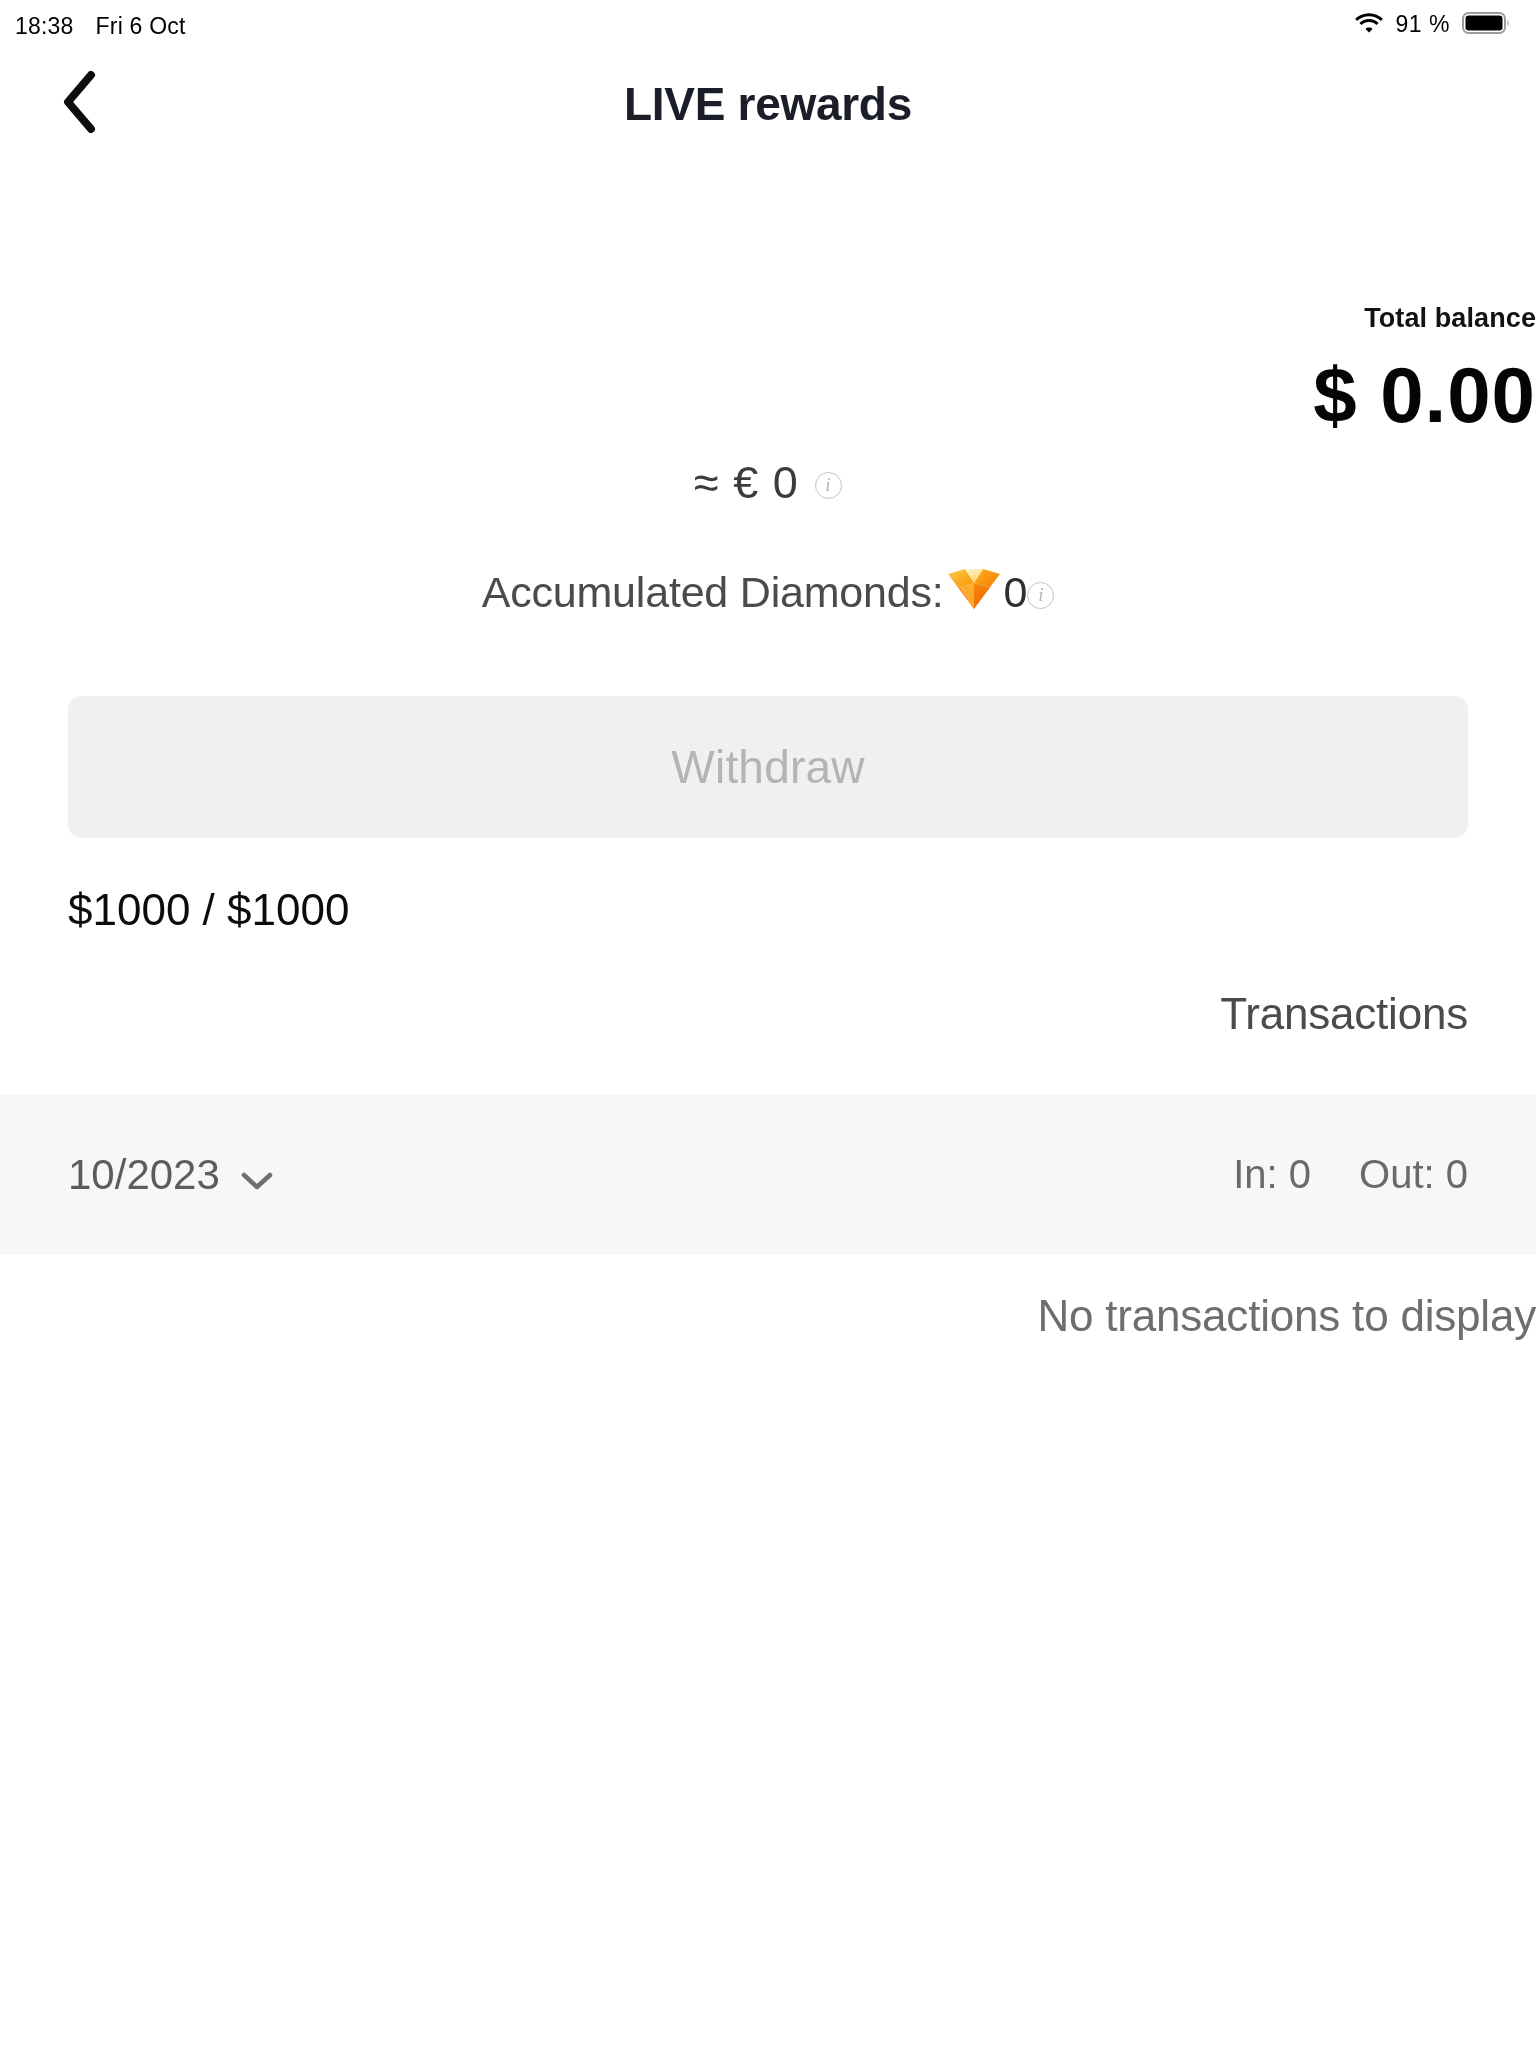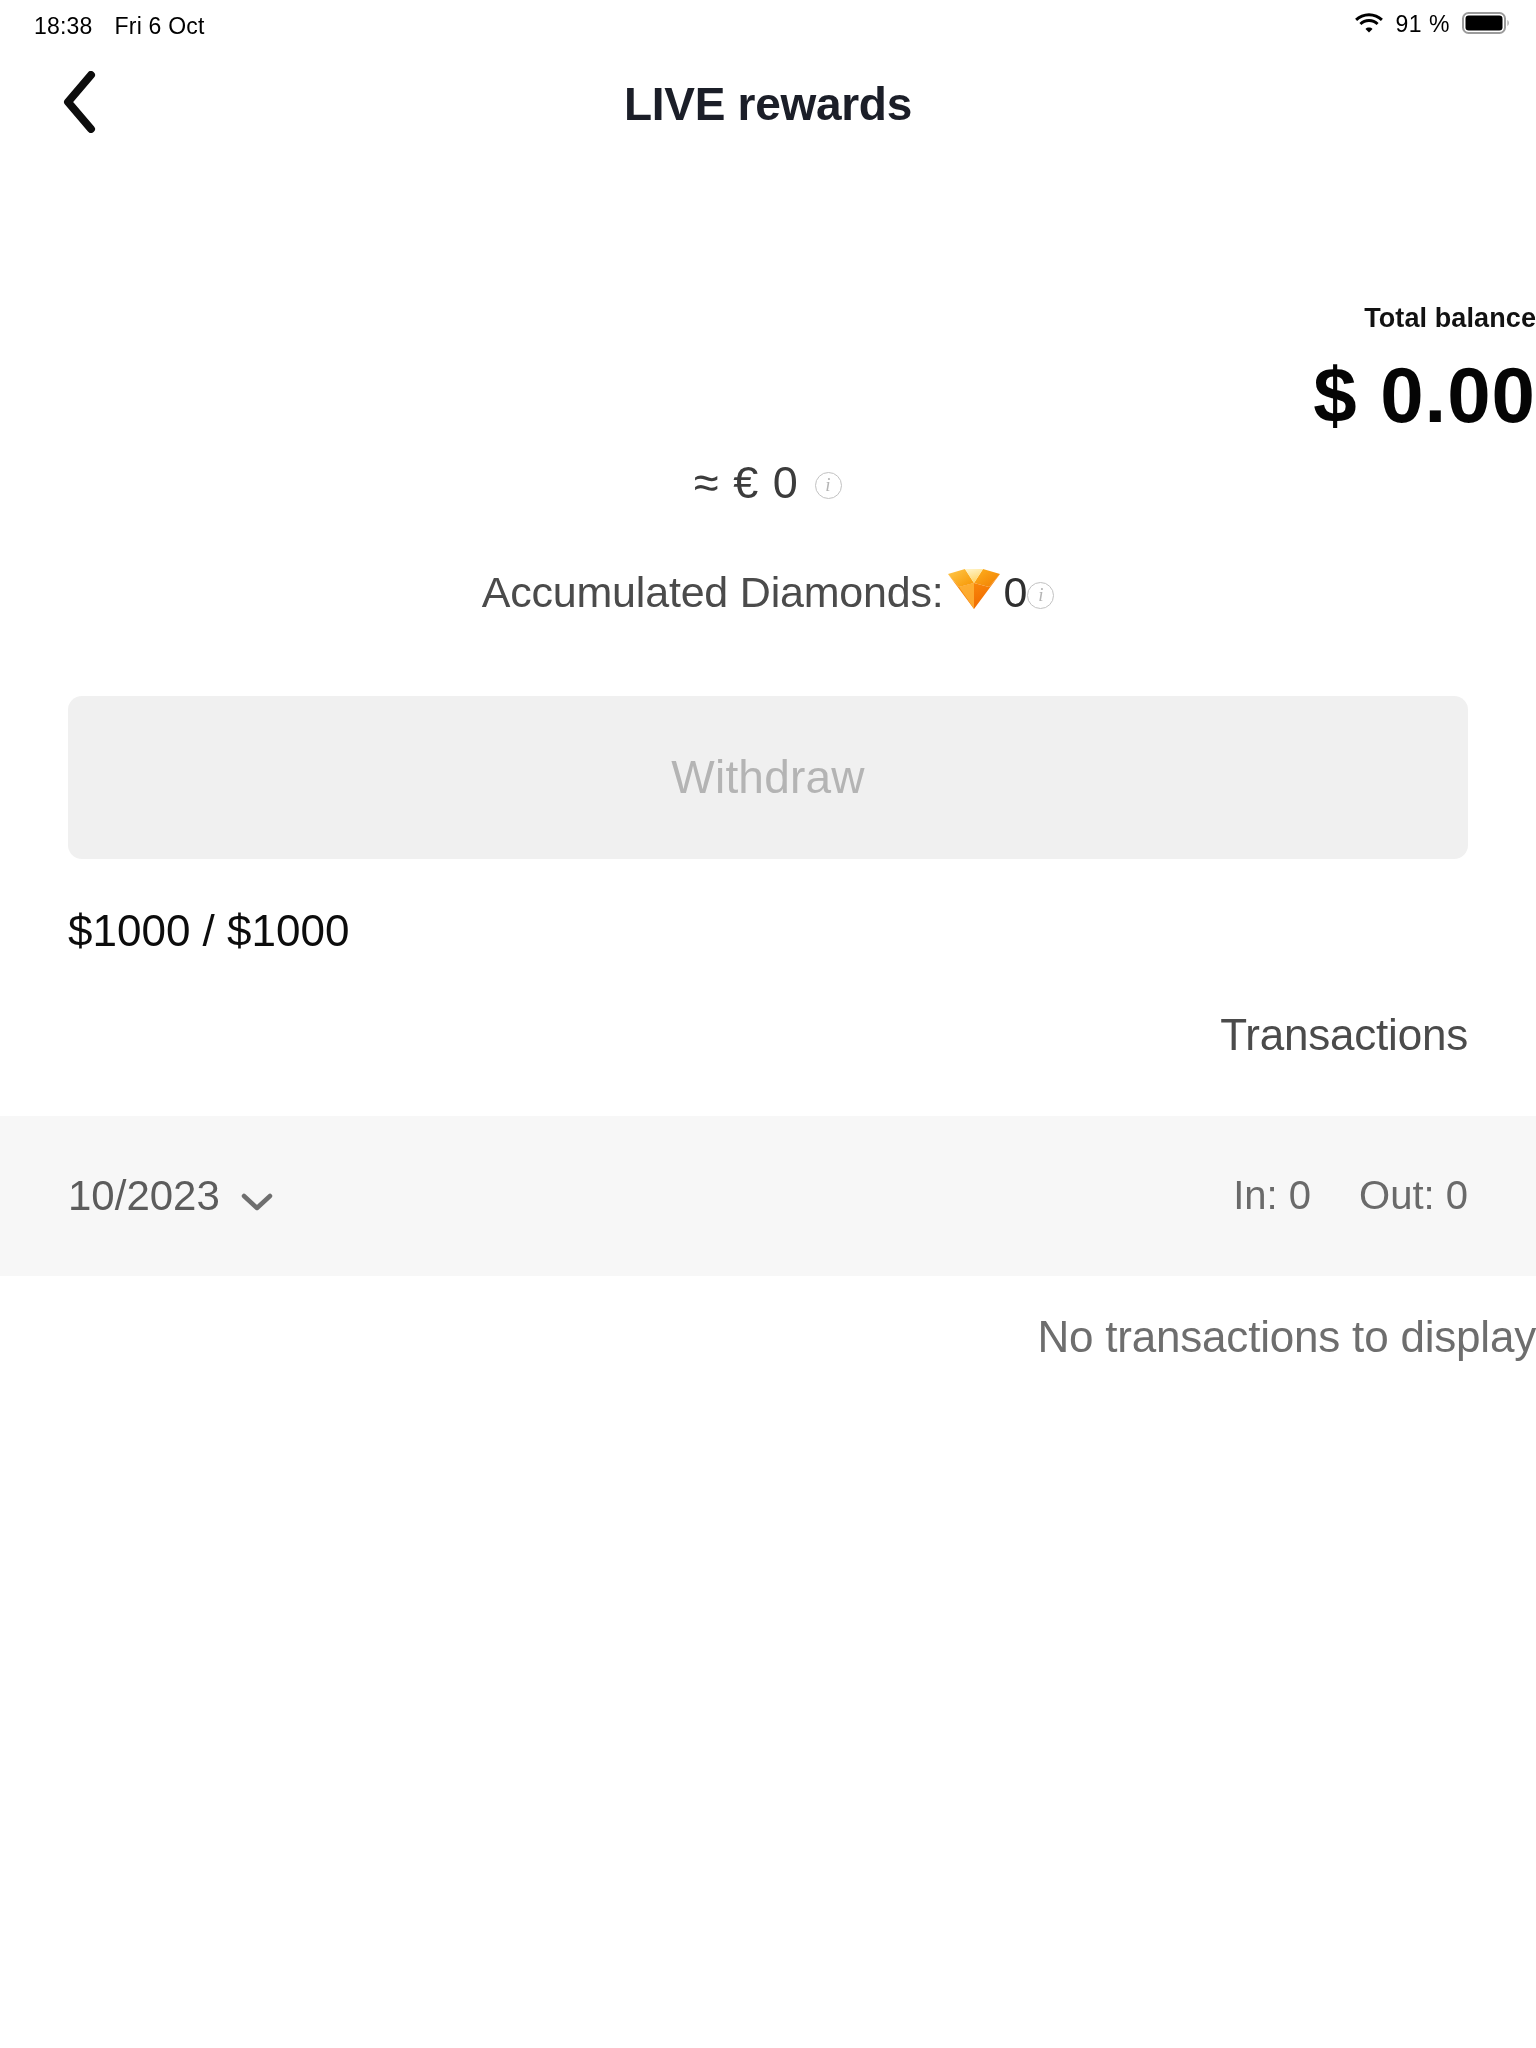--- a/index.html
+++ b/index.html
@@ -15,21 +15,21 @@
     overflow: hidden;
     position: relative;
   }
 
   
   .status-bar {
     height: 52px;
     display: flex;
     align-items: center;
     justify-content: space-between;
-    padding: 0 26px 0 34px;
+    padding: 0 26px 0 15px;
     box-sizing: border-box;
     font-size: 23px;
     color: #000000;
     letter-spacing: 0.2px;
   }
   .status-left {
     display: flex;
     align-items: center;
     gap: 22px;
   }
@@ -134,21 +134,21 @@
     color: #4b4b4b;
     font-weight: 400;
     letter-spacing: -0.2px;
   }
   .diamond-icon { display: block; margin: 0 2px; }
   .diamonds-count { color: #2f2f2f; }
 
   
   .withdraw-button {
     margin: 75px 68px 0 68px;
-    height: 163px;
+    height: 142px;
     background: #f0f0f0;
     border-radius: 14px;
     display: flex;
     align-items: center;
     justify-content: center;
     font-size: 46px;
     color: #b4b4b4;
     font-weight: 400;
     cursor: default;
     letter-spacing: 0.2px;

